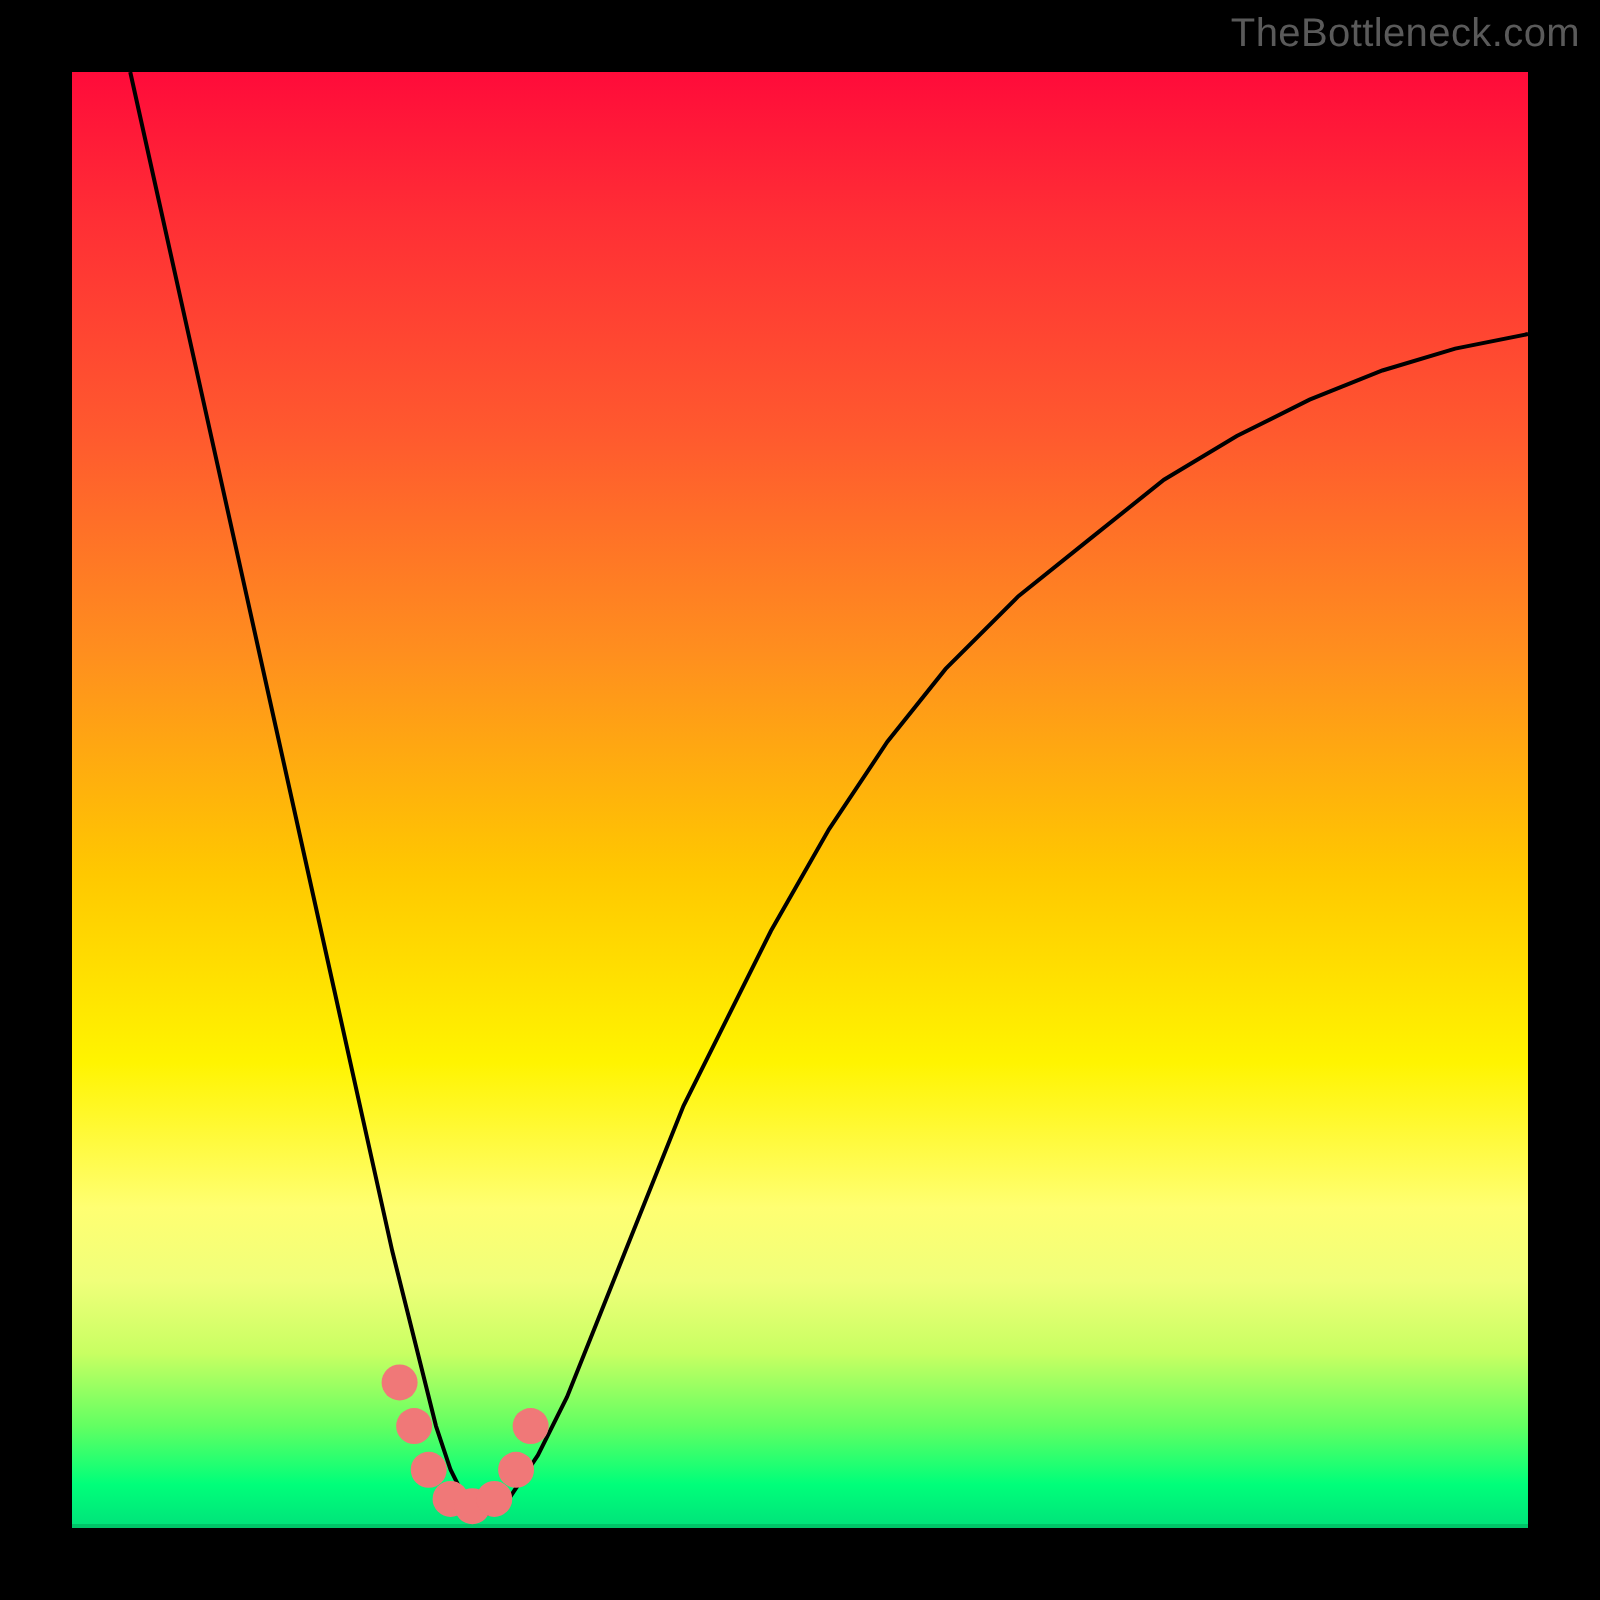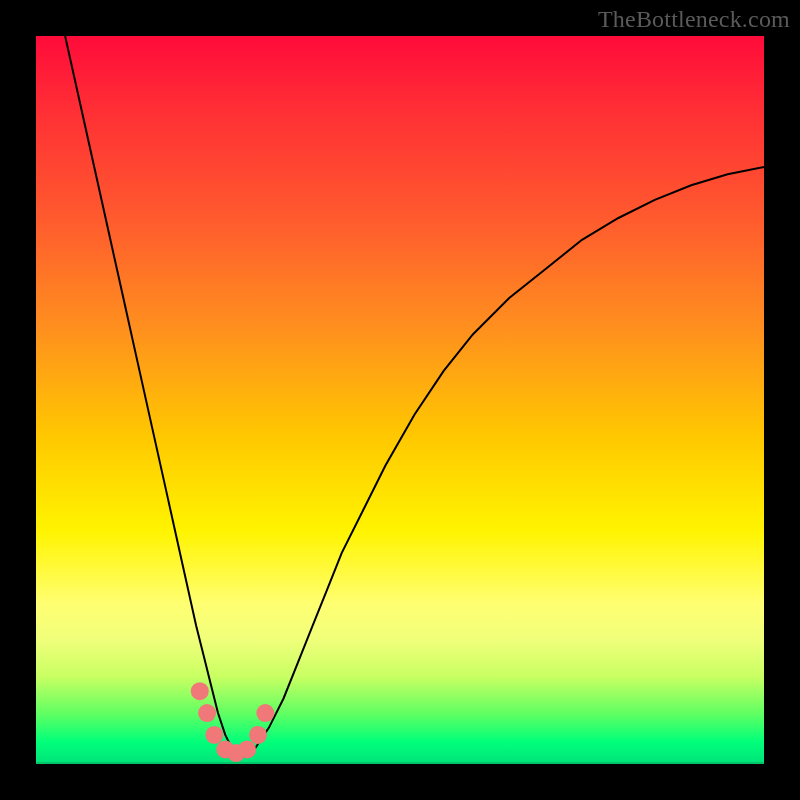--- a/index.html
+++ b/index.html
@@ -35,22 +35,22 @@
       #c8ff62 88%,
       #62ff62 93%,
       #00ff7a 97%,
       #00e27a 100%
     );
   }
   .watermark {
     position: absolute;
     top: 6px;
     right: 10px;
-    font-family: Liberation Serif, serif;
-    font-size: 24px;
+    font-family: Liberation Sans, sans-serif;
+    font-size: 20px;
     color: #5a5a5a;
     letter-spacing: 0.2px;
     user-select: none;
   }
   svg.curve-layer {
     position: absolute;
     left: 0;
     top: 0;
     width: 728px;
     height: 728px;

